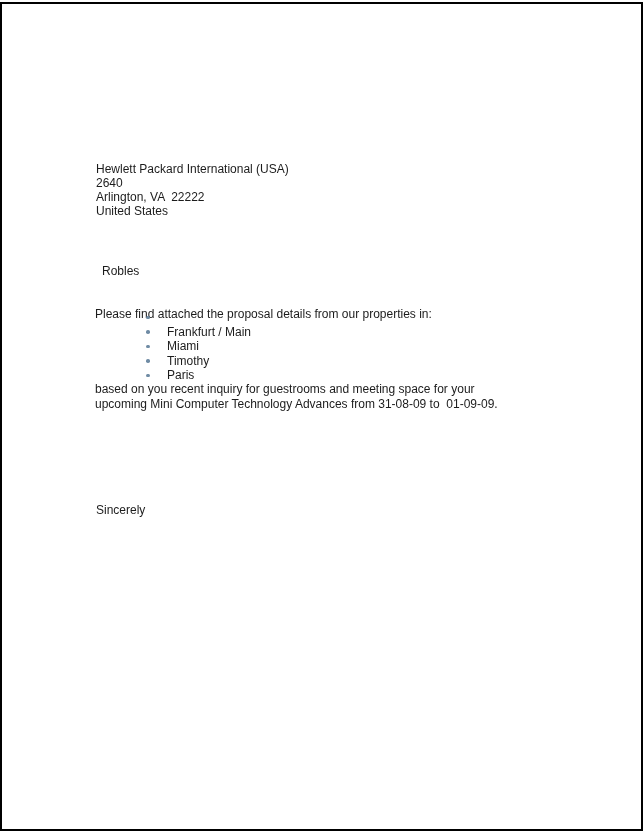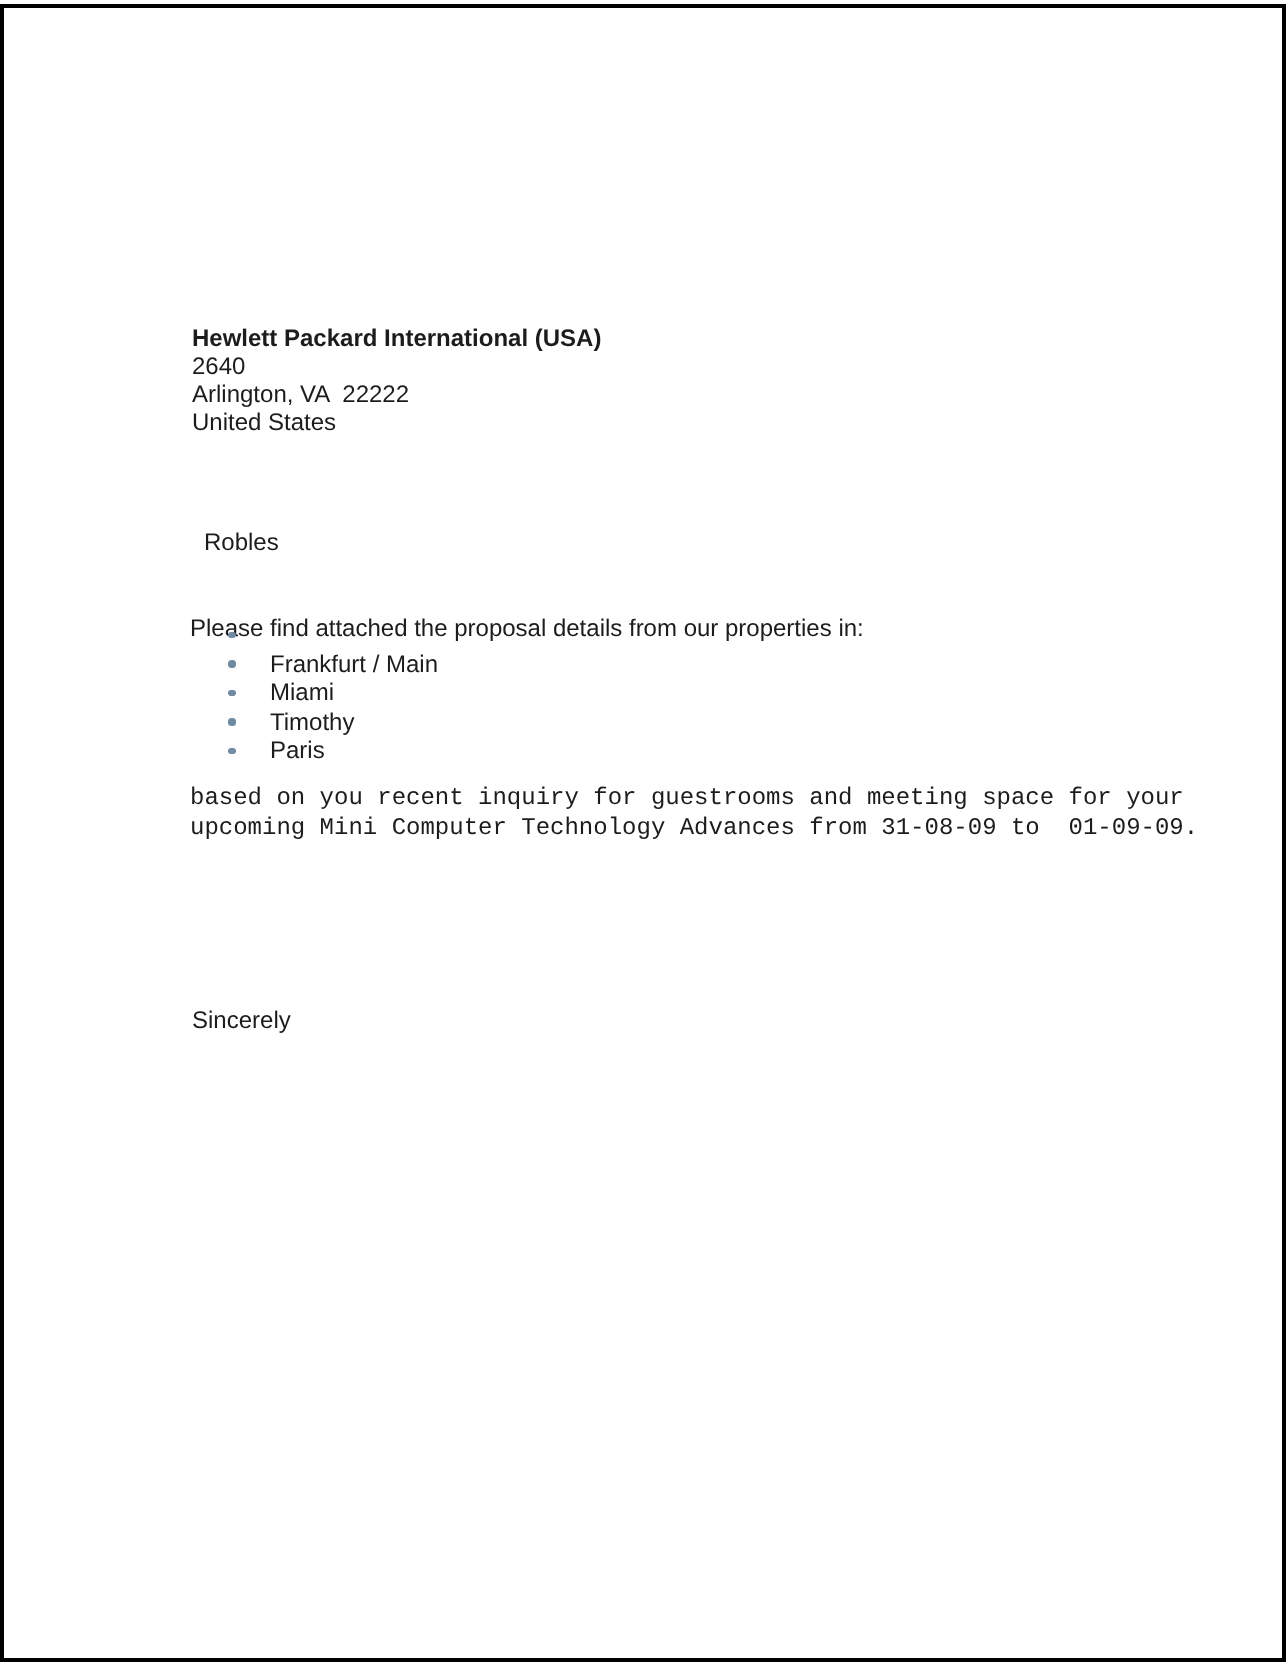--- a/index.html
+++ b/index.html
@@ -24,21 +24,21 @@
     bottom: 2px;
     border: 2px solid var(--border-color, #000000);
     pointer-events: none;
   }
   .block {
     position: absolute;
     font-size: 12px;
     color: var(--text-color, #1c1c1c);
   }
   .line { white-space: pre; }
-  .bold { font-weight: bold; }
+  .bold { font-weight: normal; }
 
   .recipient {
     left: 96px;
     top: 162px;
     line-height: 14px;
   }
   .greeting {
     left: 102px;
     top: 264px;
     line-height: 14px;
@@ -56,42 +56,42 @@
     top: 310px;
     width: 644px;
     margin: 0;
     padding: 0;
     list-style: none;
     font-size: 12px;
   }
   ul.properties li {
     position: relative;
     height: 14.5px;
+    margin-left: 32px;
   }
   ul.properties .bullet {
     position: absolute;
     left: 114px;
     top: 5.5px;
     width: 3.5px;
     height: 3.5px;
     border-radius: 50%;
     background: var(--bullet-color, #6f8ba4);
   }
   ul.properties .label {
     position: absolute;
     left: 135px;
     top: 0;
     line-height: 14.5px;
     white-space: pre;
   }
   .body-cont {
     left: 95px;
-    top: 392px;
+    top: 382px;
     line-height: 14.5px;
-    font-family: Liberation Mono, monospace;
   }
   .closing {
     left: 96px;
     top: 503px;
     line-height: 14.5px;
     white-space: pre;
   }
   .signature {
     left: 96px;
     top: 558px;

